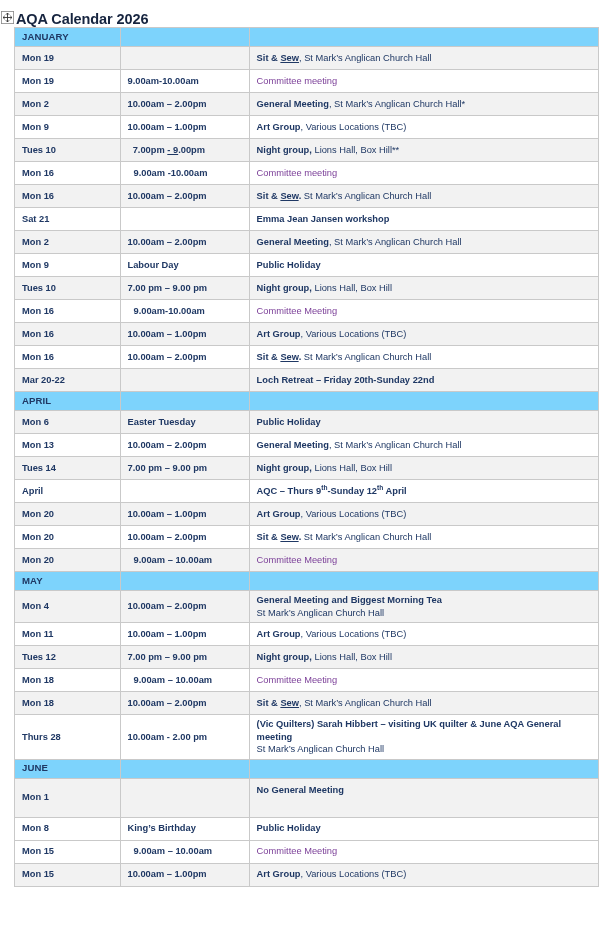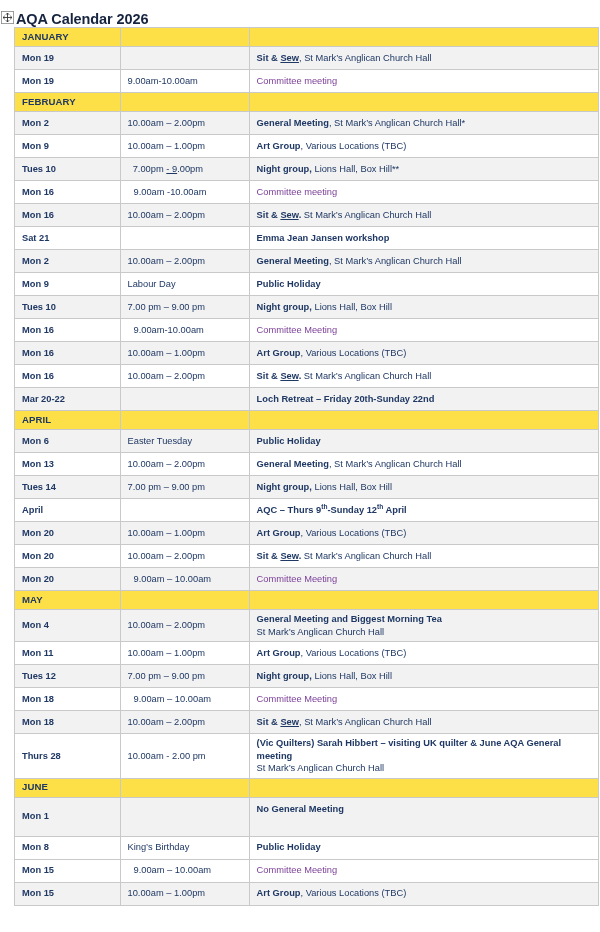--- a/index.html
+++ b/index.html
@@ -66,37 +66,37 @@
     vertical-align: middle;
     font-size: 9.3px;
     line-height: 12.5px;
     color: #1F3864;
     background: #ffffff;
     height: 16px;
   }
 
   
   tr.month td {
-    background: #fde047;
+    background: #7dd3fc;
     font-weight: bold;
     font-size: 9.6px;
     letter-spacing: 0.1px;
     height: 14px;
     padding-top: 2px;
     padding-bottom: 2px;
   }
 
   
   tr.shaded td { background: #F2F2F2; }
 
   td.day {
     font-weight: bold;
     white-space: nowrap;
   }
-  td.time { white-space: nowrap; }
+  td.time { white-space: nowrap; font-weight: bold; }
   td.event { }
 
   .b { font-weight: bold; }
   .u { text-decoration: underline; }
   .purple { color: #7B3F98; }
   sup { font-size: 6.6px; vertical-align: super; line-height: 0; }
 
   .sub-line {
     display: block;
     font-weight: normal;
@@ -137,25 +137,20 @@
         <tr class="shaded">
           <td class="day">Mon 19</td>
           <td class="time"></td>
           <td class="event"><span class="b">Sit &amp; <span class="u">Sew</span></span>, St Mark’s Anglican Church Hall</td>
         </tr>
         <tr class="">
           <td class="day">Mon 19</td>
           <td class="time purple">9.00am-10.00am</td>
           <td class="event"><span class="purple">Committee meeting</span></td>
         </tr>
-        <tr class="month">
-          <td>FEBRUARY</td>
-          <td></td>
-          <td></td>
-        </tr>
         <tr class="shaded">
           <td class="day">Mon 2</td>
           <td class="time">10.00am – 2.00pm</td>
           <td class="event"><span class="b">General Meeting</span>, St Mark’s Anglican Church Hall*</td>
         </tr>
         <tr class="">
           <td class="day">Mon 9</td>
           <td class="time">10.00am – 1.00pm</td>
           <td class="event"><span class="b">Art Group</span>, Various Locations (TBC)</td>
         </tr>

